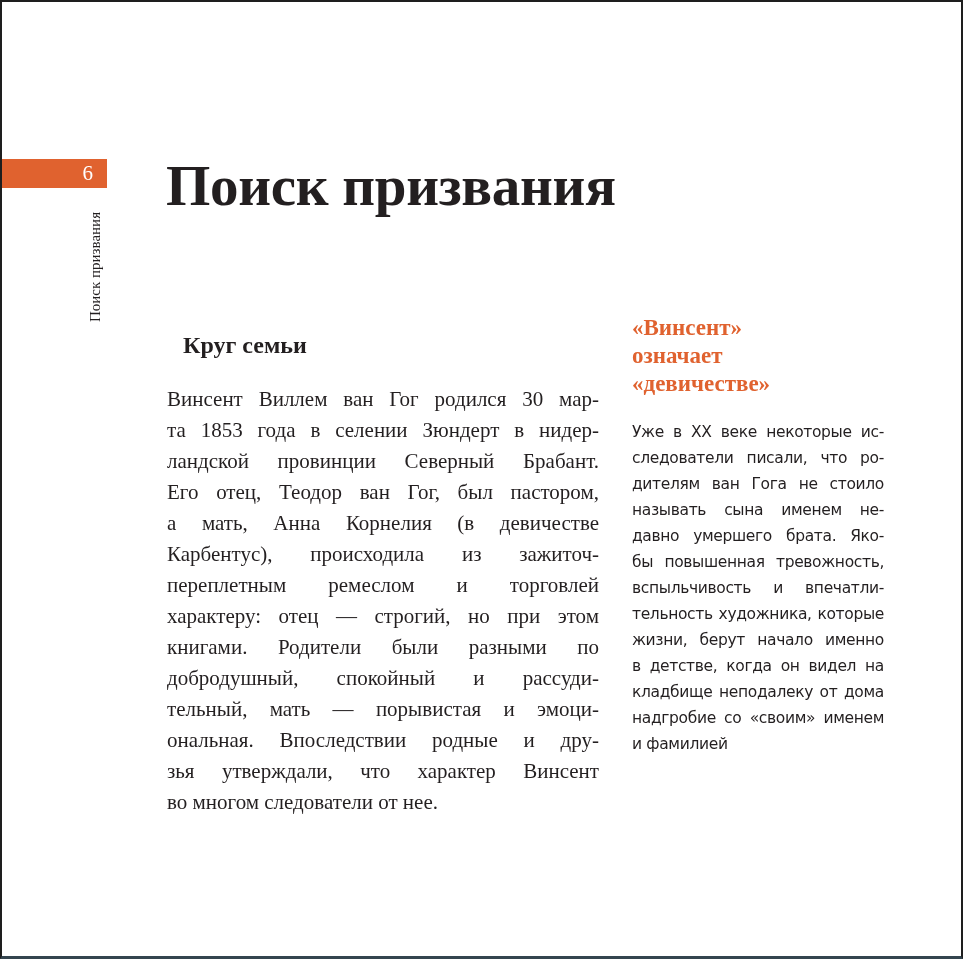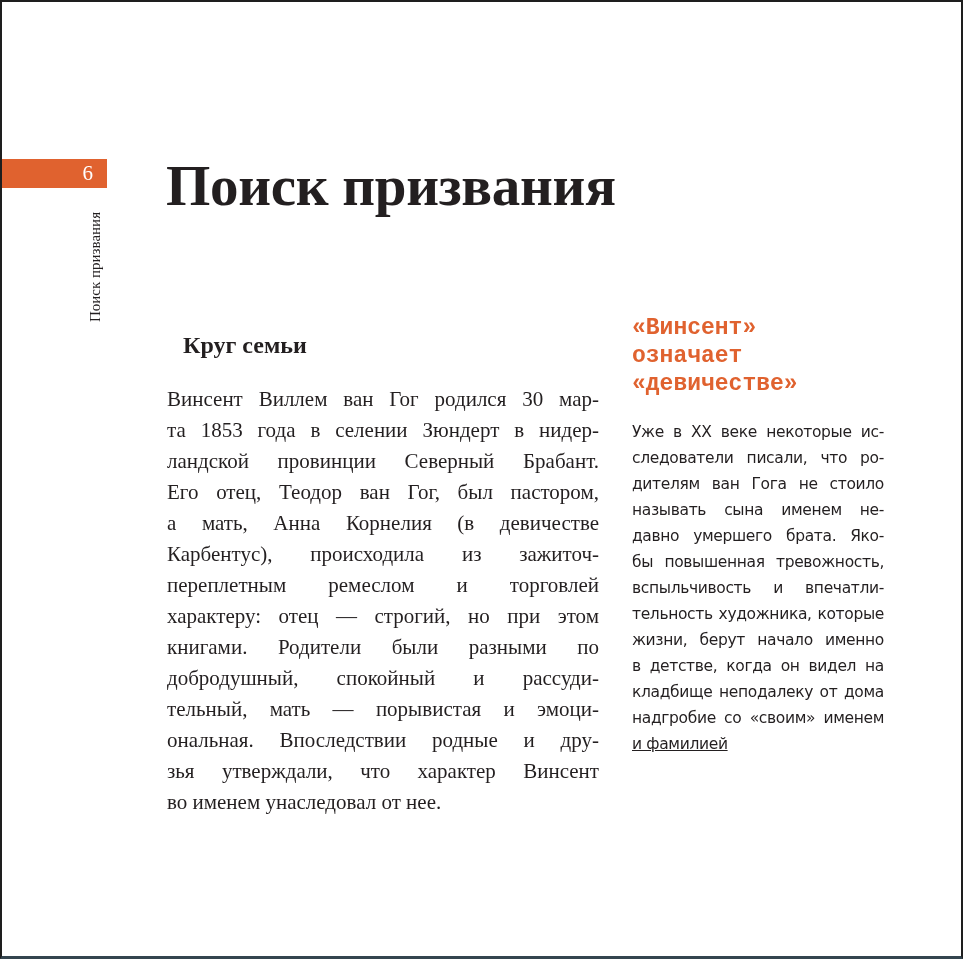--- a/index.html
+++ b/index.html
@@ -47,30 +47,30 @@
     .body-text { margin-top: 22px; }
     .body-line {
       font-size: 21px; line-height: 31px; height: 31px;
       font-family: "Liberation Serif", serif; color: #231f20;
       text-align: justify; text-align-last: justify; white-space: nowrap;
     }
     .body-line.last { text-align-last: left; }
     .side-col { position: absolute; left: 632px; top: 314px; width: 252px; }
     .sidebar-heading {
       margin: 0; font-size: 23px; line-height: 28px; font-weight: bold;
-      color: #e0622f; font-family: Liberation Mono, monospace;
+      color: #e0622f; font-family: Liberation Serif, serif;
     }
     .sidebar-text { margin-top: 21px; }
     .side-line {
       font-size: 15.5px; line-height: 26px; height: 26px;
       font-family: "DejaVu Sans", "Liberation Sans", sans-serif; color: #231f20;
       text-align: justify; text-align-last: justify; white-space: nowrap;
       letter-spacing: -0.35px;
     }
-    .side-line.last { text-align-last: left; text-decoration: underline; }
+    .side-line.last { text-align-last: left; }
   </style>
 </head>
 <body>
 
 <div class="frame"></div>
 
 <div class="page-tab">
   <span class="page-number">6</span>
 </div>
 
@@ -87,21 +87,21 @@
     <div class="body-line">Его отец, Теодор ван Гог, был пастором,</div>
     <div class="body-line">а мать, Анна Корнелия (в девичестве</div>
     <div class="body-line">Карбентус), происходила из зажиточ-</div>
     <div class="body-line">переплетным ремеслом и торговлей</div>
     <div class="body-line">характеру: отец — строгий, но при этом</div>
     <div class="body-line">книгами. Родители были разными по</div>
     <div class="body-line">добродушный, спокойный и рассуди-</div>
     <div class="body-line">тельный, мать — порывистая и эмоци-</div>
     <div class="body-line">ональная. Впоследствии родные и дру-</div>
     <div class="body-line">зья утверждали, что характер Винсент</div>
-    <div class="body-line last">во именем унаследовал от нее.</div>
+    <div class="body-line last">во многом следователи от нее.</div>
   </div>
 </div>
 
 <div class="side-col">
   <h3 class="sidebar-heading">
     <div>«Винсент»</div>
     <div>означает</div>
     <div>«девичестве»</div>
   </h3>
   <div class="sidebar-text">

